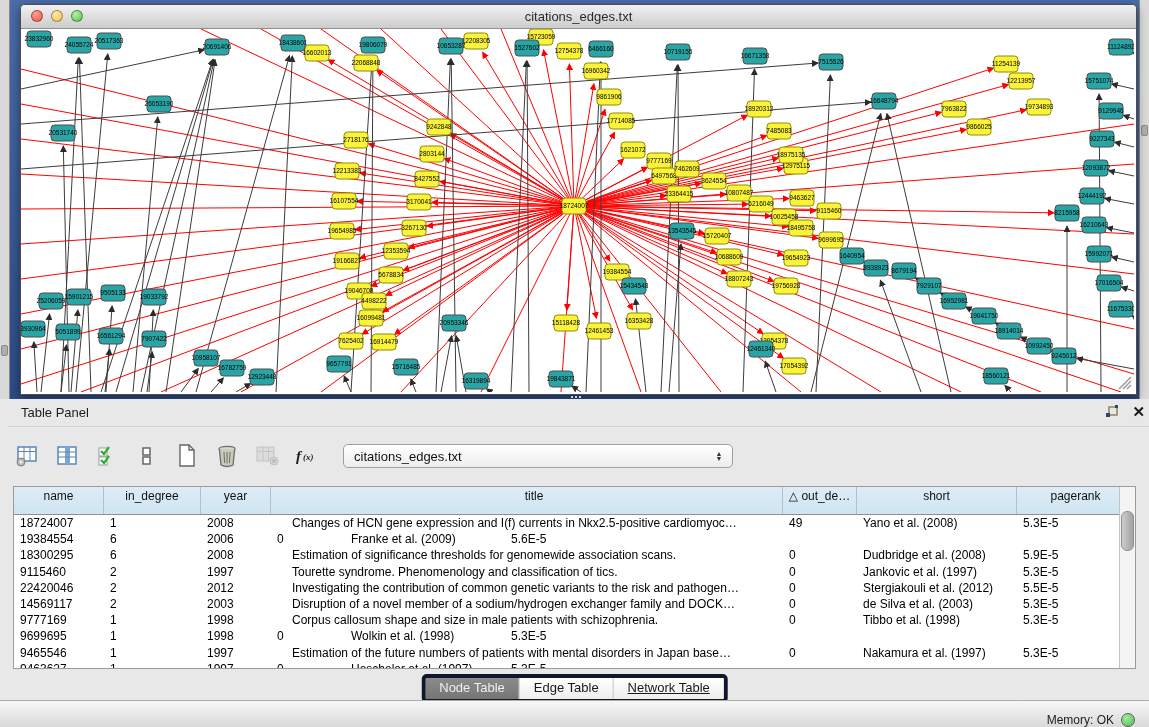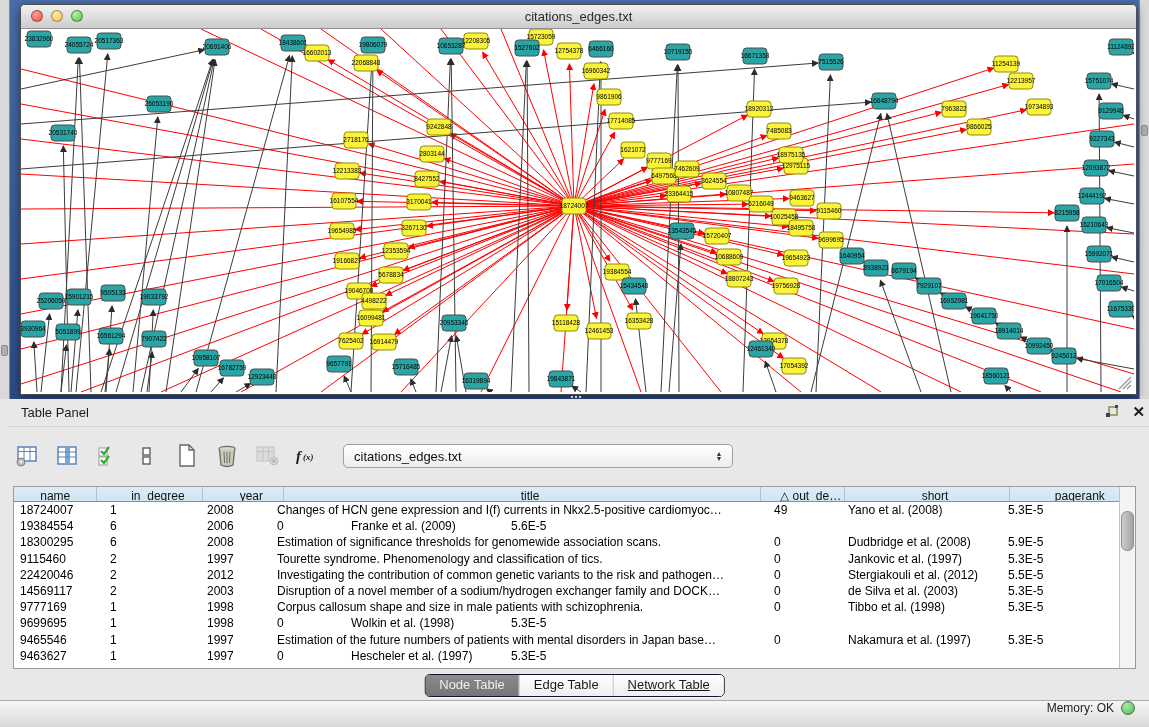--- a/index.html
+++ b/index.html
@@ -44,42 +44,42 @@
   .tool{width:27px;height:27px;}
   .tool.disabled{opacity:.45;}
   .combo{margin-left:10px;width:388px;height:22px;border:1px solid #9f9f9f;border-radius:5px;
          background:linear-gradient(#ffffff,#ededed);display:flex;align-items:center;box-shadow:inset 0 1px 0 #fff;}
   .combo-value{flex:1;font-size:13px;color:#111;padding-left:10px;white-space:nowrap;overflow:hidden;}
   .combo-arrows{width:18px;display:flex;flex-direction:column;align-items:center;line-height:5px;
                 font-size:7px;color:#333;padding-right:4px;}
 
   .grid{position:absolute;left:13px;top:87px;width:1123px;height:183px;border:1px solid #9b9b9b;
         background:#fff;box-sizing:border-box;overflow:hidden;}
-  .grid-head{display:flex;height:15px;background:linear-gradient(#ddecf7,var(--hdr-blue));
-             border-bottom:1px solid #8f8f8f;box-sizing:border-box;gap:16px;}
+  .grid-head{display:flex;height:28px;background:linear-gradient(#ddecf7,var(--hdr-blue));
+             border-bottom:1px solid #8f8f8f;box-sizing:border-box;}
   .th{font-size:12px;color:#111;text-align:center;line-height:19px;border-right:1px solid #a9c2d4;
       box-sizing:border-box;white-space:nowrap;overflow:hidden;}
   .tr{display:flex;height:16.2px;background:#fff;}
   .td{font-size:12px;color:#000;line-height:16px;padding-left:6px;box-sizing:border-box;
       white-space:nowrap;overflow:hidden;}
-  .c0{width:90px;}.c1{width:97px;}.c2{width:70px;}.c3{width:497px;}.c4{width:74px;}.c5{width:160px;}.c6{width:118px;}
+  .c0{width:90px;}.c1{width:97px;}.c2{width:70px;}.c3{width:497px;margin-left:15px;}.c4{width:74px;}.c5{width:160px;}.c6{width:118px;}
   .vscroll{position:absolute;right:0;top:0;width:15px;height:181px;background:#f4f4f4;border-left:1px solid #c3c3c3;}
   .vthumb{position:absolute;left:1px;top:24px;width:11px;height:38px;border-radius:6px;
           background:linear-gradient(90deg,#cdcdcd,#a2a2a2);border:1px solid #919191;}
 
   .segmented{position:absolute;left:50%;top:275px;transform:translateX(-50%);display:flex;height:21px;
-             border:1px solid #0f172a;border-radius:5px;overflow:hidden;background:#fff;box-shadow:0 1px 0 rgba(255,255,255,.7);}
+             border:4px solid #0f172a;border-radius:5px;overflow:hidden;background:#fff;box-shadow:0 1px 0 rgba(255,255,255,.7);}
   .seg{font-size:13px;padding:0 14px;line-height:20px;background:linear-gradient(#ffffff,#eeeeee);
        color:#1a1a1a;border-right:1px solid #b5b5b5;cursor:default;}
   .seg:last-child{border-right:none;text-decoration:underline;}
   .seg.selected{background:linear-gradient(#8b8b8b,var(--seg-sel));color:#efefef;}
 
   .status-bar{position:absolute;left:0;top:700px;width:1149px;height:27px;
               background:linear-gradient(#f7f7f7,#d9d9d9);border-top:1px solid #ababab;
-              display:flex;align-items:flex-start;justify-content:flex-end;gap:7px;box-sizing:border-box;padding-right:14px;}
+              display:flex;align-items:flex-end;justify-content:flex-end;gap:7px;box-sizing:border-box;padding-right:14px;}
   .mem-label{font-size:12px;color:#222;}
   .mem-dot{width:14px;height:14px;border-radius:50%;border:1px solid #5f5f5f;box-sizing:border-box;
            background:radial-gradient(circle at 35% 30%,#a9e8a9,var(--mem-green));}
 </style>
 </head>
 <body style="--desktop-top: #4A6CA8; --desktop-bottom: #2C4A84; --teal: #2AA5A5; --yellow: #FBF23A; --red: #FF0000; --black-edge: #3C3C3C; --hdr-blue: #CFE5F2; --seg-sel: #757575; --mem-green: #46C046;">
 
 <div class="desktop">
   <div class="side-strip left">
     <div class="strip-grip" style="left:1px;top:345px;"></div>

